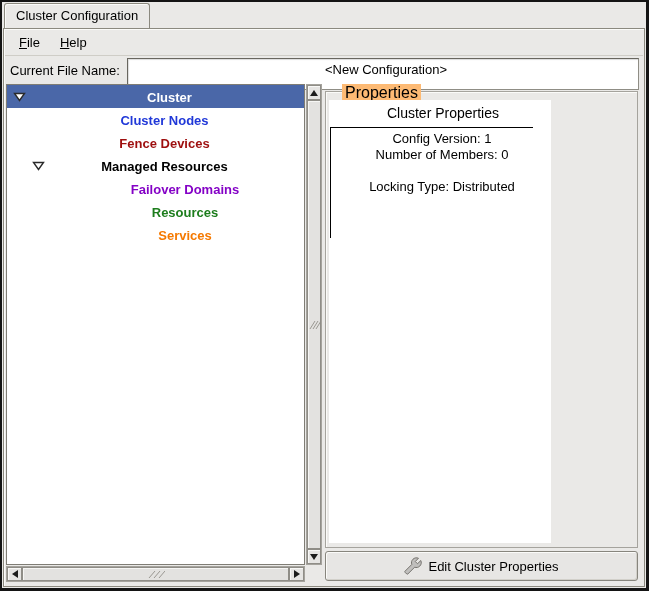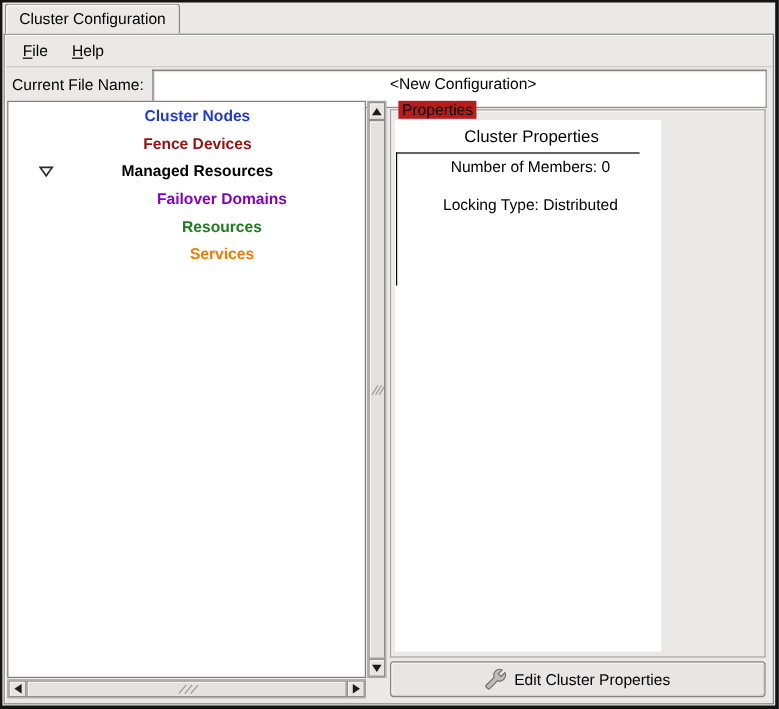--- a/index.html
+++ b/index.html
@@ -90,22 +90,22 @@
     background:#e3e2e0; border:1px solid #8f8d87; box-shadow:inset 1px 1px 0 #f6f6f4;
     display:flex; align-items:center; justify-content:center;
   }
   
   .right-panel { position:absolute; left:320px; right:3px; top:55px; bottom:3px; }
   .props-frame {
     position:absolute; left:1px; right:3px; top:7px; bottom:35px;
     border:1px solid #a5a39d; box-shadow:inset 1px 1px 0 #fbfbf9;
   }
   .frame-label {
-    position:absolute; left:6px; top:-8px; background:#b91c1c;
-    padding:0 3px; font-size:13px; color:#000;
+    position:absolute; left:16px; top:-8px; background:#fdba74;
+    padding:0 3px; font-size:16px; color:#000;
   }
   .props-white { position:absolute; left:3px; top:8px; width:222px; bottom:4px; background:#fff; }
   .props-heading { margin:5px 0 0 6px; font-size:14px; color:#000; white-space:nowrap; }
   .hrule { position:absolute; left:1px; top:27px; width:203px; height:1px; background:#000; }
   .vrule { position:absolute; left:1px; top:27px; width:1px; height:111px; background:#000; }
   .prop-lines { position:absolute; left:6px; top:31px; right:2px; font-size:13px; line-height:16px; }
   .prop-line { height:16px; white-space:nowrap; color:#000; }
   .u-char { text-decoration:underline; }
   
   .edit-btn {
@@ -135,20 +135,23 @@
 
     <div class="filename-row">
       <span class="fn-label">Current File Name:</span>
       <div class="entry">
         <span>&lt;New Configuration&gt;</span>
       </div>
     </div>
 
     <div class="left-panel">
       <div class="tree-view" id="tree-rows">
+          <div class="tree-row ind0" style="background: rgb(74, 103, 168);"><span class="expander exp0"><svg width="13" height="10">
+                <polygon points="1.5,1.5 11.5,1.5 6.5,8.5" fill="#ffffff" stroke="#2a2a2a" stroke-width="1.4"></polygon>
+              </svg></span><span class="tree-label" style="color: rgb(255, 255, 255);">Cluster</span></div>
           <div class="tree-row ind1"><span class="tree-label" style="color: rgb(32, 56, 216);">Cluster Nodes</span></div>
           <div class="tree-row ind1"><span class="tree-label" style="color: rgb(158, 14, 14);">Fence Devices</span></div>
           <div class="tree-row ind1"><span class="expander exp1"><svg width="13" height="10">
                 <polygon points="1.5,1.5 11.5,1.5 6.5,8.5" fill="#ffffff" stroke="#2a2a2a" stroke-width="1.4"></polygon>
               </svg></span><span class="tree-label" style="color: rgb(0, 0, 0);">Managed Resources</span></div>
           <div class="tree-row ind2"><span class="tree-label" style="color: rgb(132, 2, 198);">Failover Domains</span></div>
           <div class="tree-row ind2"><span class="tree-label" style="color: rgb(29, 125, 29);">Resources</span></div>
           <div class="tree-row ind2"><span class="tree-label" style="color: rgb(245, 121, 0);">Services</span></div>
         </div>
 
@@ -182,20 +185,21 @@
     </div>
 
     <div class="right-panel">
       <div class="props-frame">
         <span class="frame-label">Properties</span>
         <div class="props-white">
           <div class="props-heading">Cluster Properties</div>
           <div class="hrule"></div>
           <div class="vrule"></div>
           <div class="prop-lines" id="prop-lines">
+              <div class="prop-line"><span>Config Version: 1</span></div>
               <div class="prop-line"><span>Number of Members: 0</span></div>
               <div class="prop-line">&nbsp;</div>
               <div class="prop-line"><span>Locking Type: Distributed</span></div>
             </div>
         </div>
       </div>
 
       <div class="edit-btn">
         <svg width="18" height="18" viewBox="0 0 24 24">
           <g transform="translate(24,0) scale(-1,1)">

